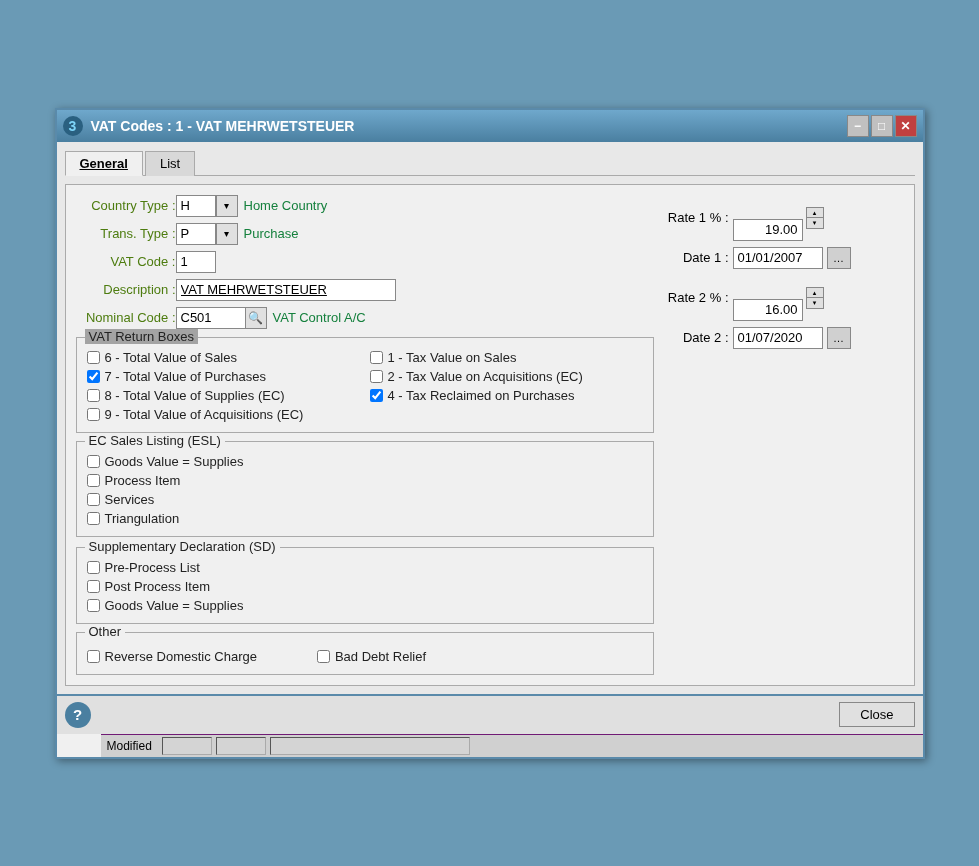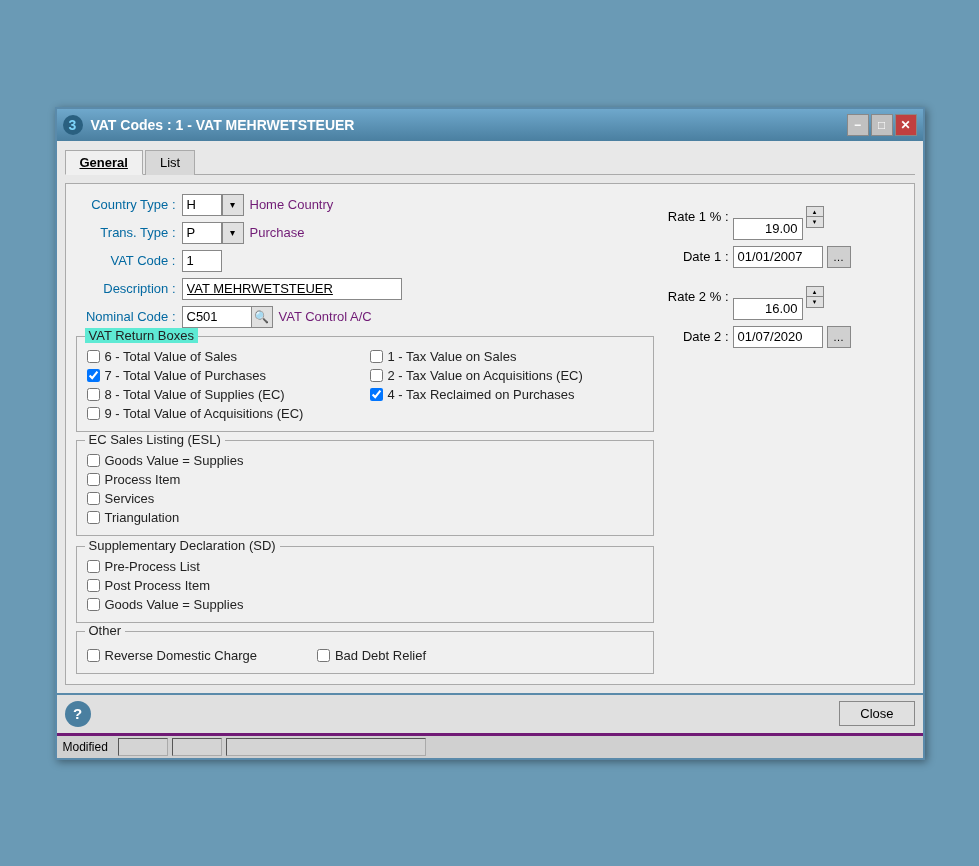--- a/index.html
+++ b/index.html
@@ -101,22 +101,22 @@
       padding: 10px;
     }
     .form-row {
       display: flex;
       align-items: center;
       margin-bottom: 6px;
     }
     .form-label {
       min-width: 100px;
       text-align: right;
-      margin-right: 6px;
-      color: #0369a1;
+      margin-right: 0;
+      color: #4d7c0f;
     }
     .form-input {
       border: 1px solid #888;
       background: white;
       padding: 2px 4px;
       font-size: 13px;
       height: 22px;
     }
     .form-input-sm {
       width: 40px;
@@ -127,21 +127,21 @@
       width: 22px;
       height: 22px;
       cursor: pointer;
       display: flex;
       align-items: center;
       justify-content: center;
       font-size: 10px;
     }
     .form-text {
       margin-left: 6px;
-      color: #701a75;
+      color: #15803d;
     }
     .main-content {
       display: flex;
       gap: 10px;
     }
     .left-panel {
       flex: 1;
     }
     .right-panel {
       width: 240px;
@@ -213,21 +213,21 @@
       border: 1px solid #aaa;
       margin-top: 8px;
       padding: 8px 10px 10px;
       position: relative;
       background: #f0f0f0;
     }
     .section-title {
       position: absolute;
       top: -9px;
       left: 8px;
-      background: #5eead4;
+      background: #a3a3a3;
       padding: 0 4px;
       font-size: 13px;
       color: #222;
       text-align: center;
     }
     .checkbox-row {
       display: flex;
       align-items: center;
       gap: 5px;
     }
@@ -318,22 +318,23 @@
       border: 1px solid #888;
       font-size: 13px;
       cursor: pointer;
       min-width: 70px;
     }
     .status-bar {
       display: flex;
       align-items: center;
       padding: 2px 6px;
       background: #d0d0d0;
-      border-top: 3px solid #701a75;
+      border-top: 1px solid #701a75;
       gap: 4px;
+      margin-left: 44px;
     }
     .status-segment {
       border: 1px inset #aaa;
       background: #d4d4d4;
       min-width: 50px;
       height: 18px;
       font-size: 12px;
       padding: 0 4px;
       display: flex;
       align-items: center;

